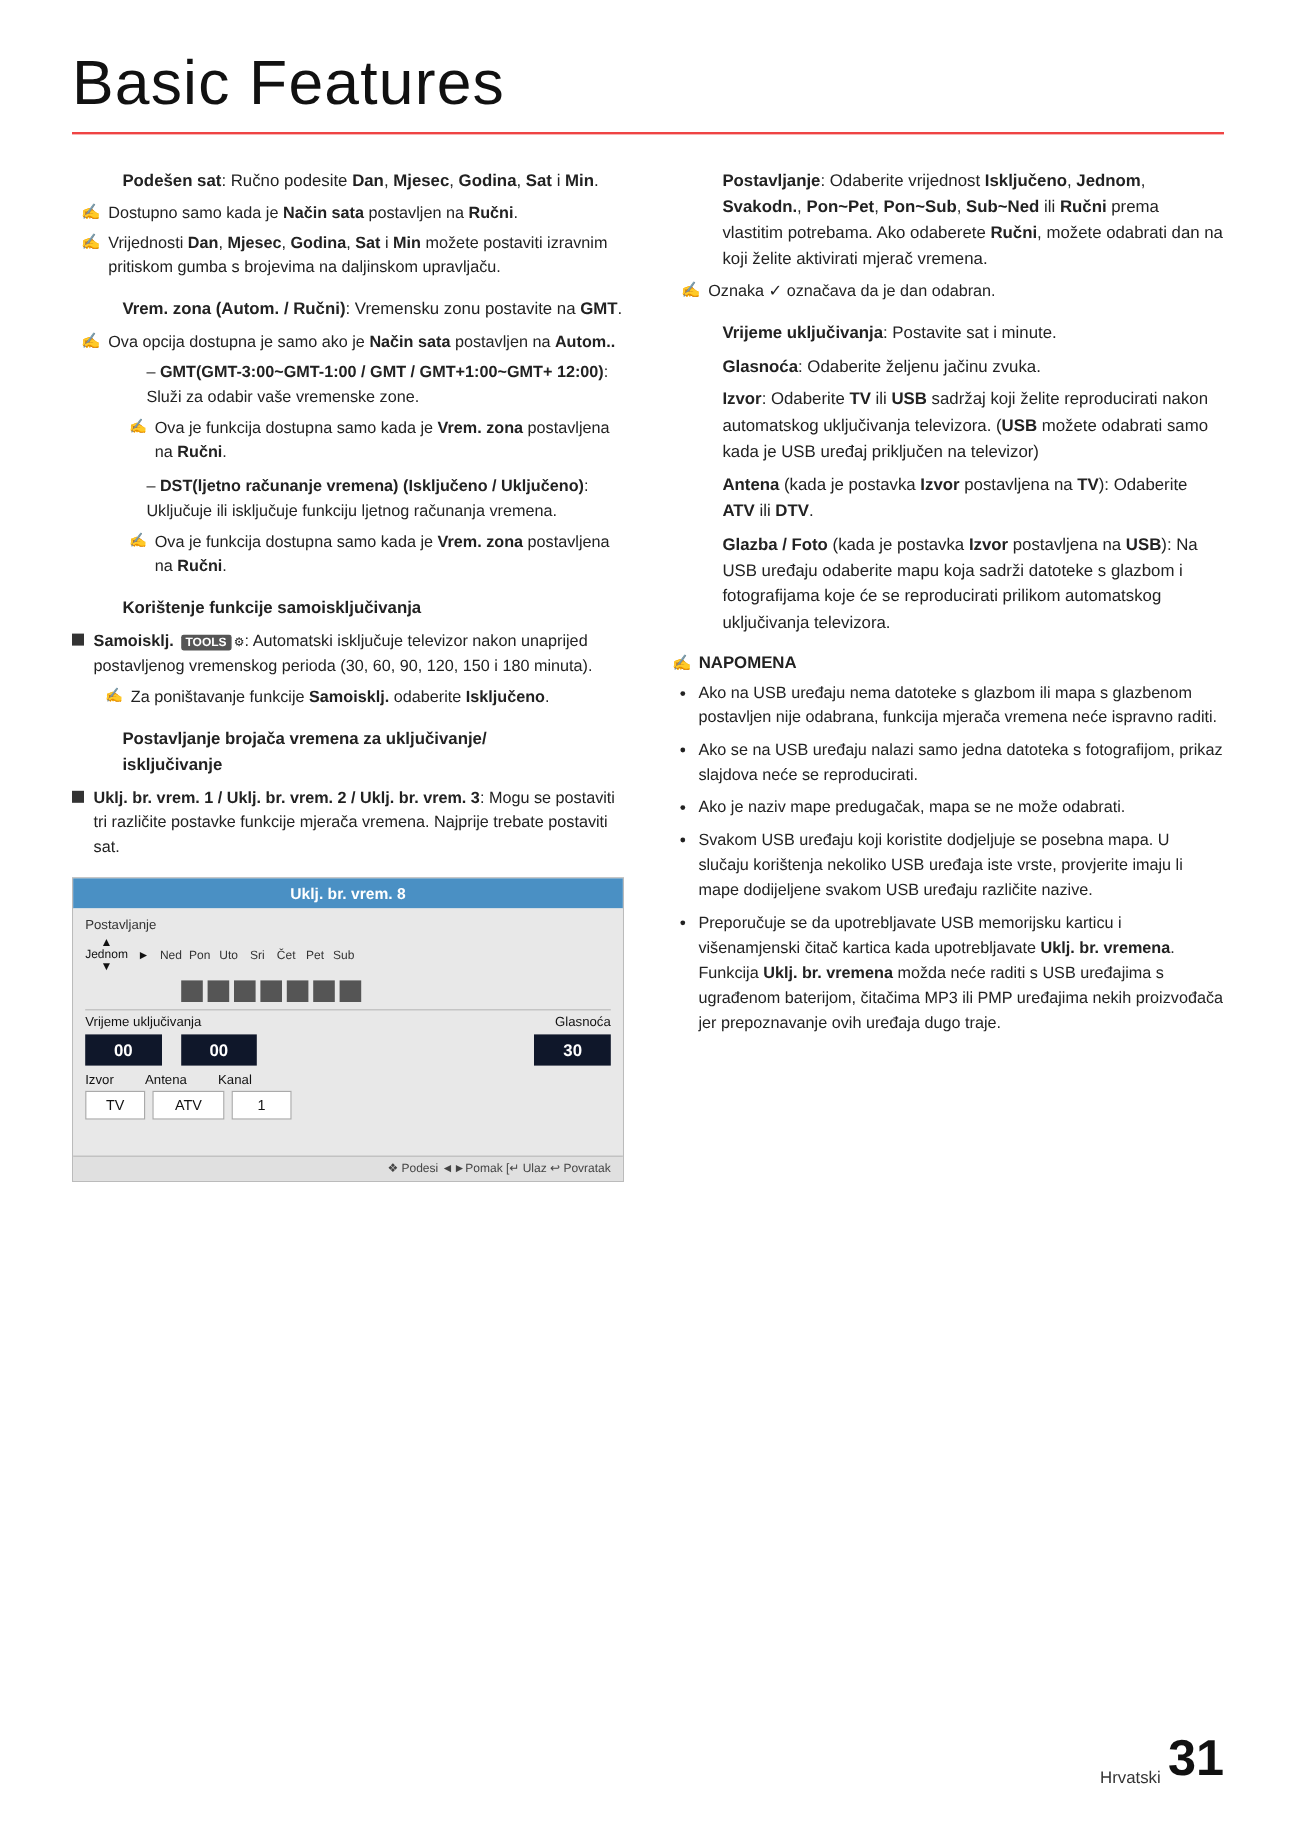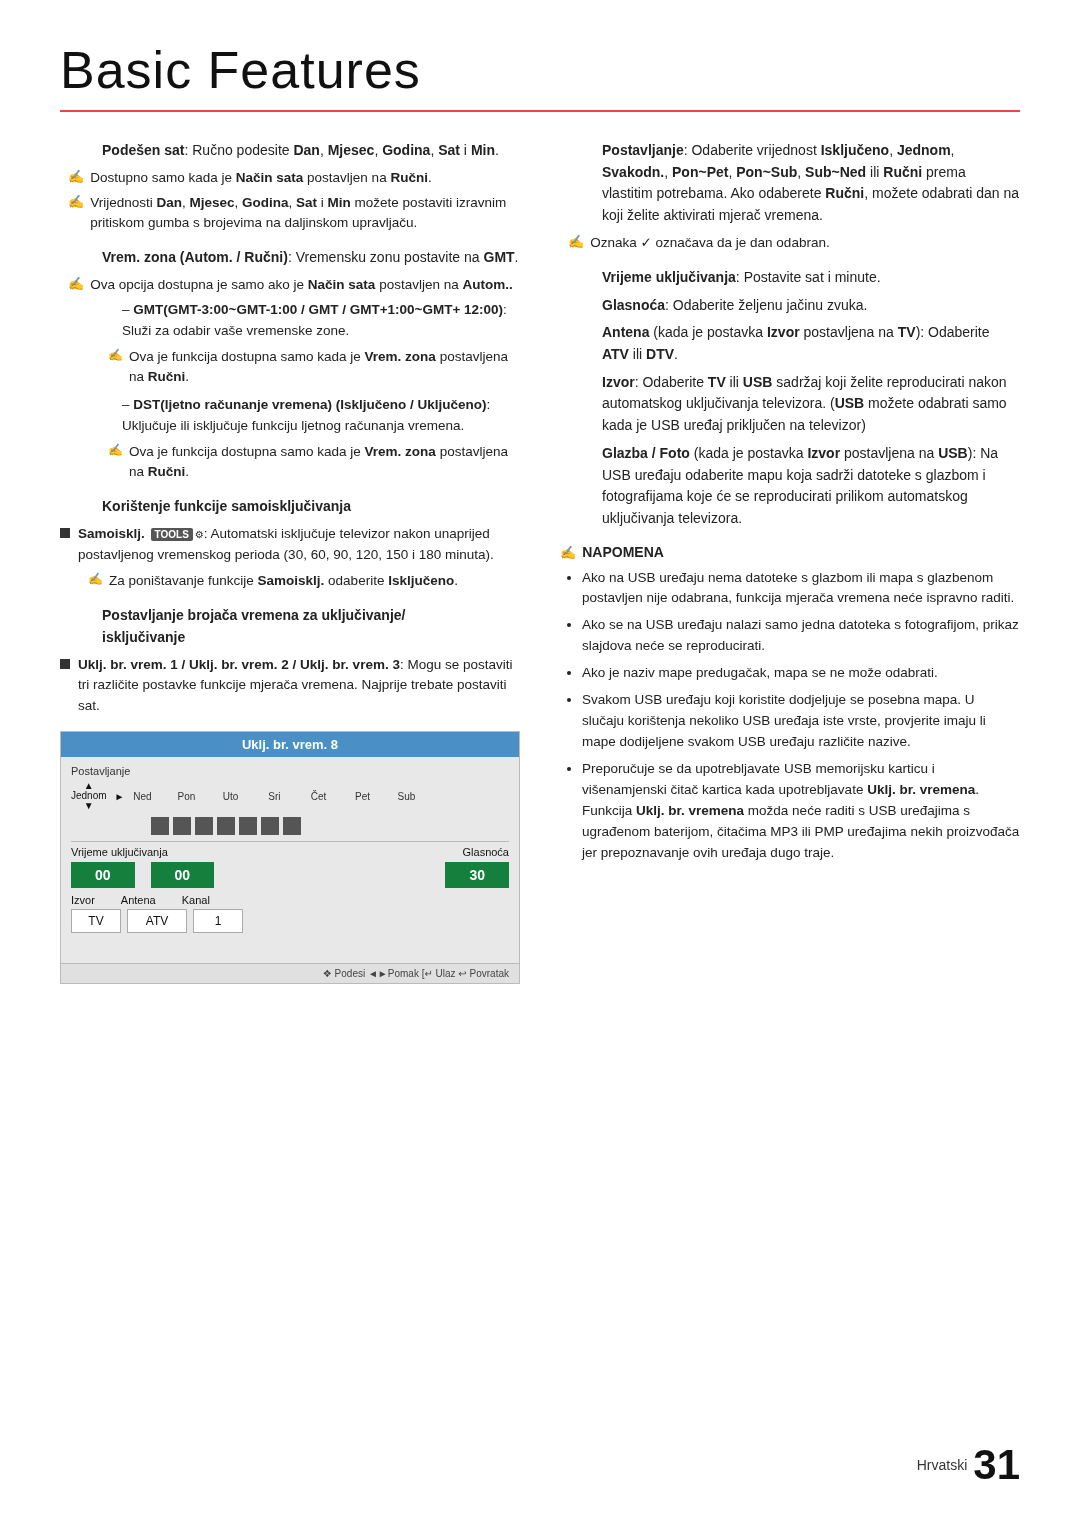--- a/index.html
+++ b/index.html
@@ -170,21 +170,21 @@
     }
 
     .ui-row {
       display: flex;
       align-items: center;
       margin-bottom: 6px;
     }
 
     .ui-days {
       display: flex;
-      gap: 20px;
+      gap: 0;
       align-items: center;
     }
 
     .ui-day-label {
       font-size: 10px;
       color: #333;
       min-width: 24px;
       text-align: center;
     }
 
@@ -195,21 +195,21 @@
       display: inline-block;
     }
 
     .ui-input-row {
       display: flex;
       gap: 8px;
       margin-bottom: 6px;
     }
 
     .ui-input-field {
-      background: #15803d;
+      background: #0f172a;
       color: white;
       padding: 5px 24px;
       font-size: 14px;
       font-weight: bold;
       min-width: 50px;
       text-align: center;
       border: none;
     }
 
     .ui-select-val {
@@ -238,21 +238,21 @@
       margin: 0 2px;
       border-radius: 2px;
       font-weight: bold;
     }
 
     .page-number-area {
       position: absolute;
       bottom: 30px;
       right: 60px;
       display: flex;
-      align-items: center;
+      align-items: flex-end;
       gap: 6px;
       margin-left: 44px;
     }
 
     .page-number-label {
       font-size: 14px;
       color: #333;
     }
 
     .page-number {
@@ -410,22 +410,22 @@
         </p>
         <div class="note-line">
           <span class="note-icon">✍</span>
           <span class="note-text">Oznaka ✓ označava da je dan odabran.</span>
         </div>
       </div>
 
       <div class="section-block">
         <p><span class="bold">Vrijeme uključivanja</span>: Postavite sat i minute.</p>
         <p><span class="bold">Glasnoća</span>: Odaberite željenu jačinu zvuka.</p>
+        <p style="margin-top:6px;"><span class="bold">Izvor</span>: Odaberite <span class="bold">TV</span> ili <span class="bold">USB</span> sadržaj koji želite reproducirati nakon automatskog uključivanja televizora. (<span class="bold">USB</span> možete odabrati samo kada je USB uređaj priključen na televizor)</p>
         <p style="margin-top:6px;"><span class="bold">Antena</span> (kada je postavka <span class="bold">Izvor</span> postavljena na <span class="bold">TV</span>): Odaberite <span class="bold">ATV</span> ili <span class="bold">DTV</span>.</p>
-        <p style="margin-top:6px;"><span class="bold">Izvor</span>: Odaberite <span class="bold">TV</span> ili <span class="bold">USB</span> sadržaj koji želite reproducirati nakon automatskog uključivanja televizora. (<span class="bold">USB</span> možete odabrati samo kada je USB uređaj priključen na televizor)</p>
         <p style="margin-top:6px;"><span class="bold">Glazba / Foto</span> (kada je postavka <span class="bold">Izvor</span> postavljena na <span class="bold">USB</span>): Na USB uređaju odaberite mapu koja sadrži datoteke s glazbom i fotografijama koje će se reproducirati prilikom automatskog uključivanja televizora.</p>
       </div>
 
       <div class="section-block">
         <div class="napomena-heading">
           <span class="note-icon">✍</span>
           <span>NAPOMENA</span>
         </div>
         <ul class="bullet-list">
           <li>Ako na USB uređaju nema datoteke s glazbom ili mapa s glazbenom postavljen nije odabrana, funkcija mjerača vremena neće ispravno raditi.</li>

